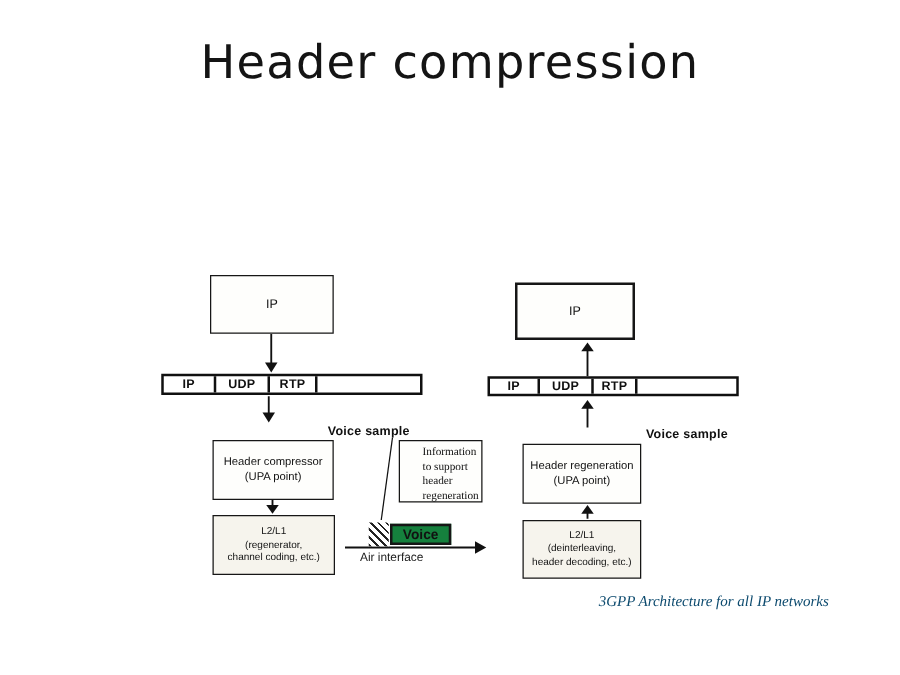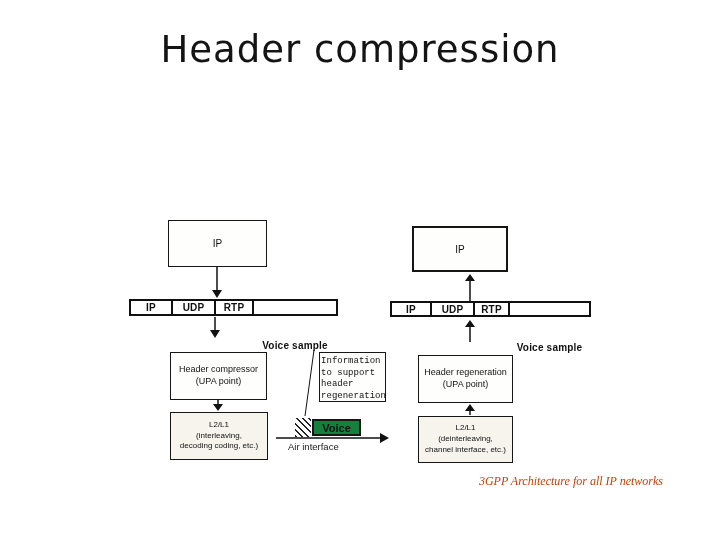--- a/index.html
+++ b/index.html
@@ -21,40 +21,40 @@
        color:#111;box-sizing:border-box;}
   .ip-left{left:168px;top:220px;width:99px;height:47px;font-size:10px;}
   .ip-right{left:412px;top:226px;width:96px;height:46px;font-size:10px;border-width:2px;}
   .proc{font-size:9px;line-height:1.3;}
   .compressor{left:170px;top:352px;width:97px;height:48px;}
   .regenerator{left:418px;top:355px;width:95px;height:48px;}
   .l2l1{font-size:8px;font-weight:normal;line-height:1.35;background:#f6f4ed;white-space:nowrap;overflow:visible;}
   .l2l1-left{left:170px;top:412px;width:98px;height:48px;}
   .l2l1-right{left:418px;top:416px;width:95px;height:47px;}
   .info-box{left:319px;top:352px;width:67px;height:50px;
-    font-family:Liberation Mono, monospace;font-size:9px;line-height:1.3;
-    align-items:flex-start;justify-content:center;text-align:left;padding:3px 2px 0 4px;}
+    font-family:Liberation Serif, serif;font-size:9px;line-height:1.3;
+    align-items:flex-start;justify-content:flex-end;text-align:left;padding:3px 2px 0 4px;}
 
   .packet-bar{position:absolute;display:flex;border:2px solid #101010;background:#fff;box-sizing:border-box;}
   .bar-left{left:129px;top:299px;width:209px;height:17px;}
   .bar-right{left:390px;top:301px;width:201px;height:16px;}
   .cell{display:flex;align-items:center;justify-content:center;
     font-size:10px;font-weight:bold;color:#101010;border-right:2px solid #101010;
     box-sizing:border-box;letter-spacing:0.2px;}
   .cell:last-child{border-right:none;margin-top:44px;}
   .bar-left .c1{width:42px;} .bar-left .c2{width:43px;} .bar-left .c3{width:38px;} .bar-left .c4{flex:1;}
   .bar-right .c1{width:40px;} .bar-right .c2{width:43px;} .bar-right .c3{width:35px;} .bar-right .c4{flex:1;}
 
   .voice-box{left:312px;top:419px;width:49px;height:17px;border-width:2px;
     font-size:11px;font-weight:bold;background:#15803d;}
   .hatch{position:absolute;left:295px;top:418px;width:16px;height:19px;
     background:repeating-linear-gradient(45deg,#222 0 1.5px,#fff 1.5px 4.5px);}
   .air-label{position:absolute;left:288px;top:441px;font-size:9.5px;color:#1a1a1a;}
   .footer{position:absolute;right:57px;top:474px;
-    font-family:"Liberation Serif",serif;font-style:italic;font-size:12px;color:#c2410c;}
+    font-family:"Liberation Serif",serif;font-style:italic;font-size:12px;color:#0c4a6e;}
   svg.connectors{position:absolute;left:0;top:0;pointer-events:none;}
 </style>
 </head>
 <body>
 
 <div class="slide">
 
   <div class="title">Header compression</div>
 
 
@@ -96,22 +96,22 @@
   <div class="box proc compressor">
     <div>
       <div>Header compressor</div>
       <div>(UPA point)</div>
     </div>
   </div>
 
   <div class="box l2l1 l2l1-left">
     <div>
       <div>L2/L1</div>
-      <div>(interleaving,</div>
-      <div>decoding coding, etc.)</div>
+      <div>(regenerator,</div>
+      <div>channel coding, etc.)</div>
     </div>
   </div>
 
   <div class="box info-box">
     <div>
       <div>Information</div>
       <div>to support</div>
       <div>header</div>
       <div>regeneration</div>
     </div>
@@ -134,19 +134,19 @@
     <div>
       <div>Header regeneration</div>
       <div>(UPA point)</div>
     </div>
   </div>
 
   <div class="box l2l1 l2l1-right">
     <div>
       <div>L2/L1</div>
       <div>(deinterleaving,</div>
-      <div>channel interface, etc.)</div>
+      <div>header decoding, etc.)</div>
     </div>
   </div>
 
   <div class="footer">3GPP Architecture for all IP networks</div>
 
 </div>
 
 </body></html>

